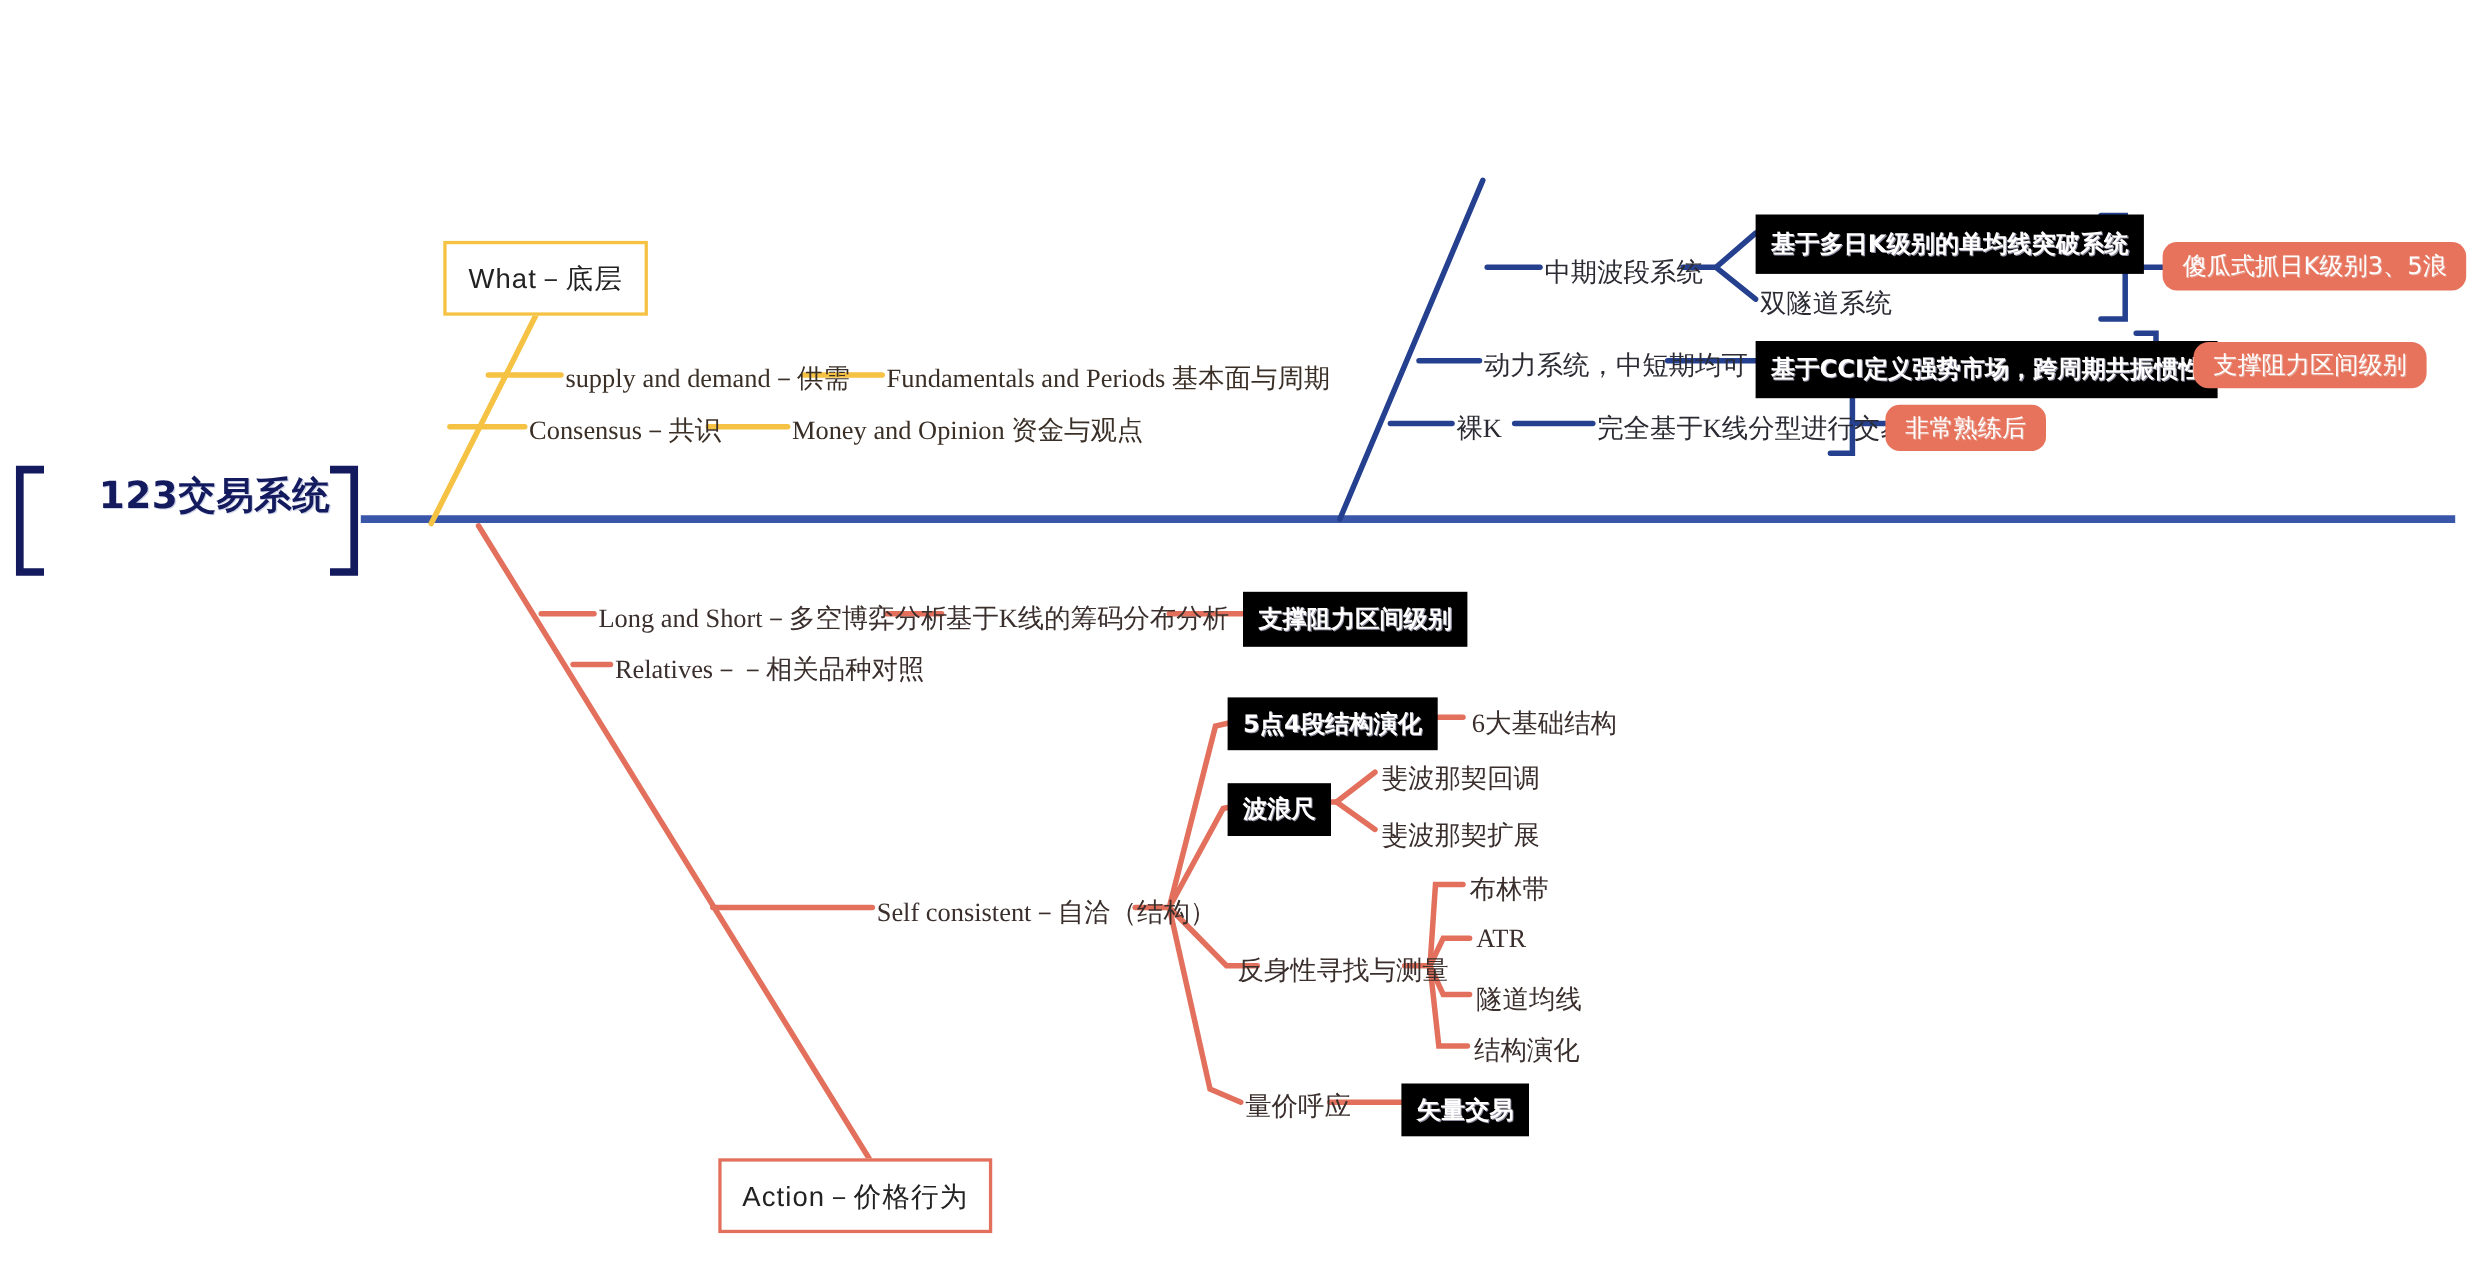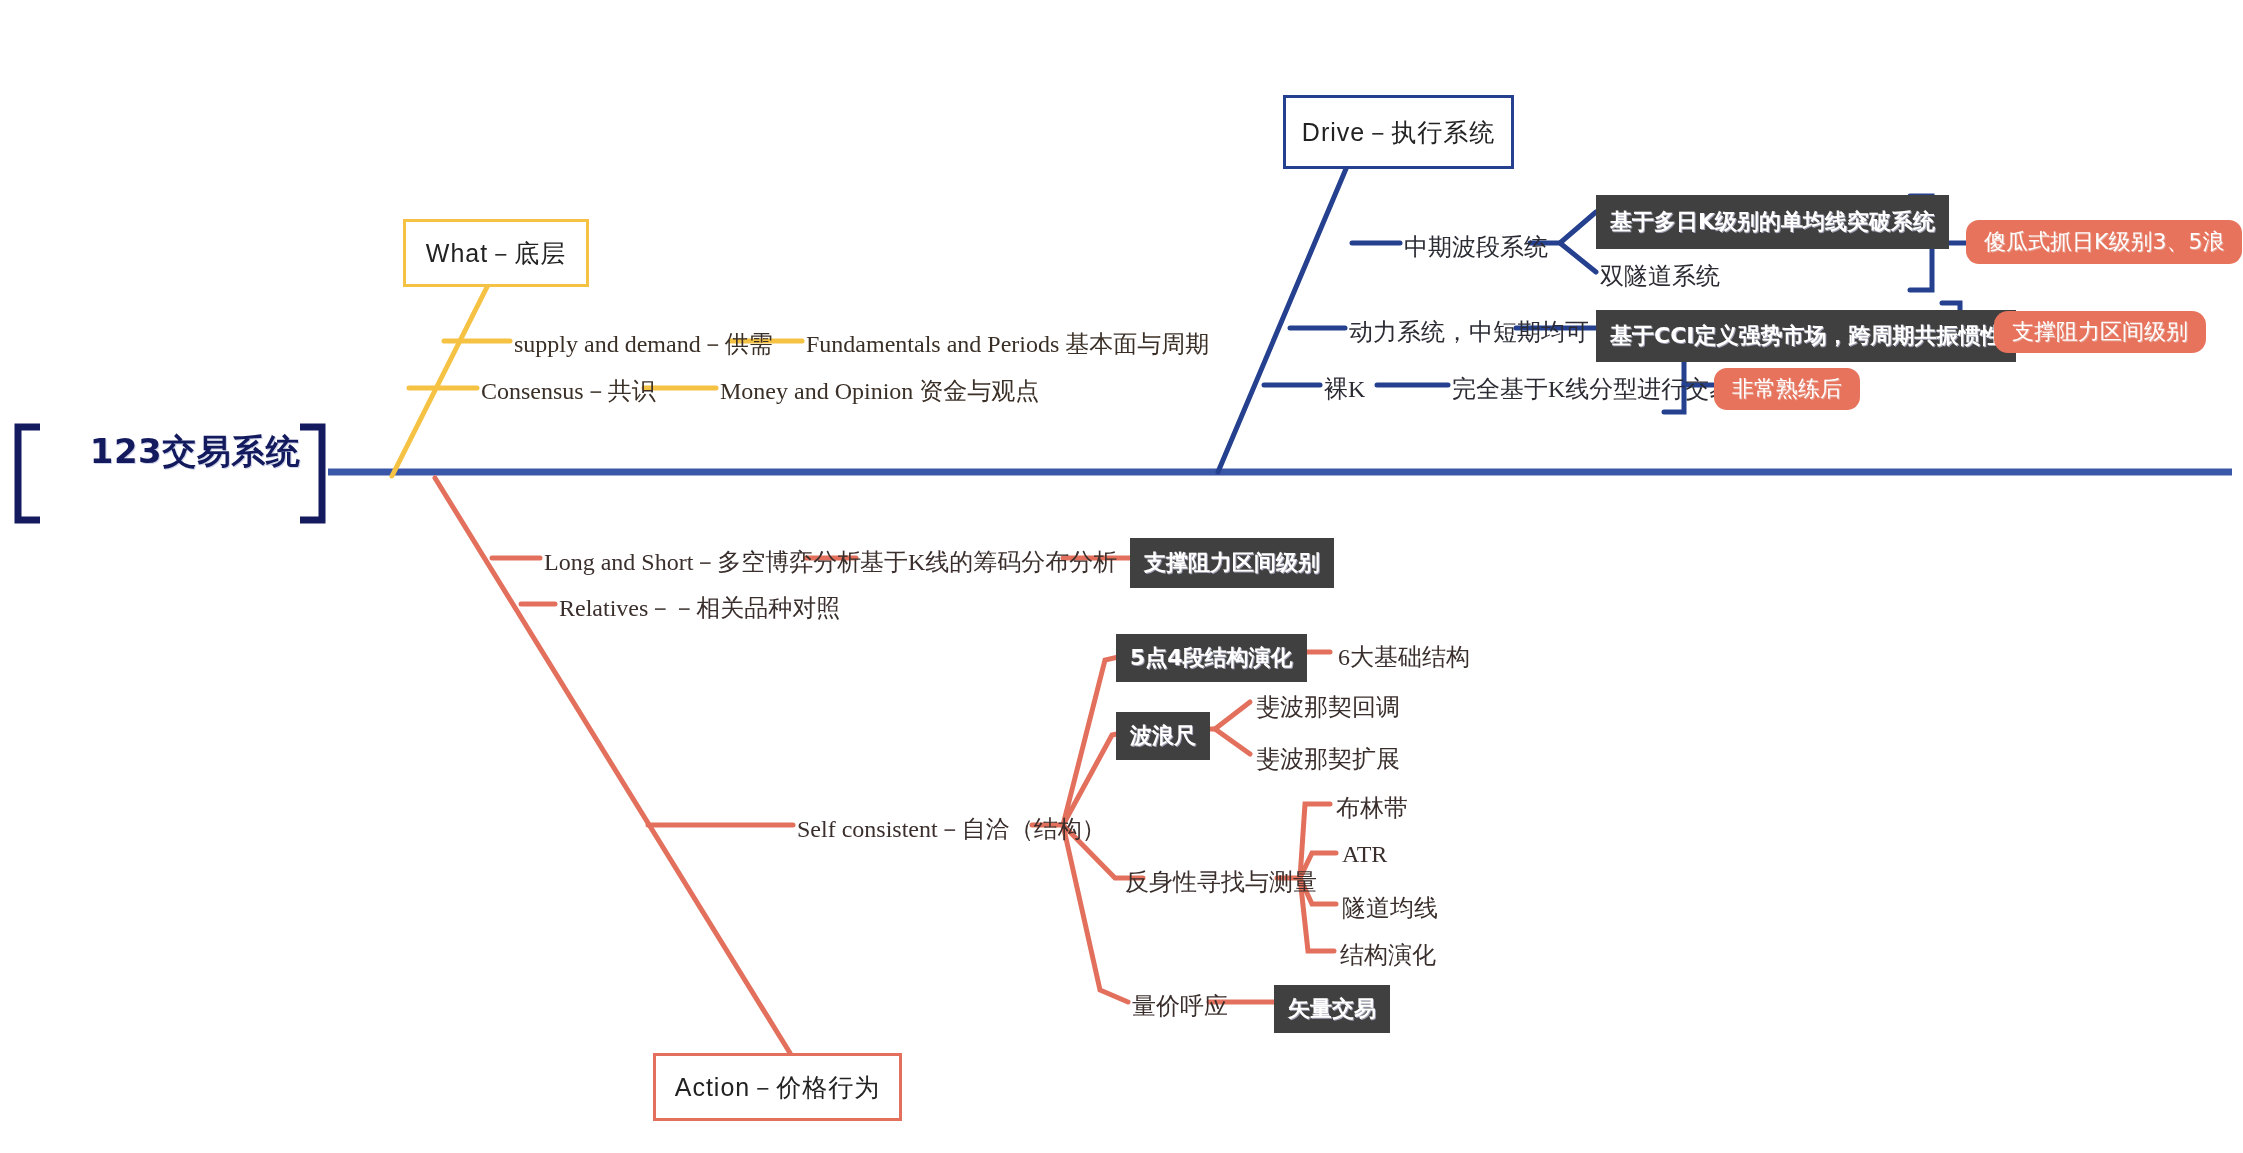--- a/index.html
+++ b/index.html
@@ -35,21 +35,21 @@
   .cat-drive{left:1283px;top:95px;width:225px;height:68px;border-color:#24408E;}
   .cat-action{left:653px;top:1053px;width:243px;height:62px;border-color:#E2705C;}
 
   
   .lbl{position:absolute;font-size:24px;color:#3a2f26;white-space:nowrap;}
   .lbl.navy{color:#2b2b34;}
   .lbl.red{color:#3a2f2c;}
 
   
   .purple{
-    position:absolute;background:#404040;color:#ffffff;
+    position:absolute;background:#000000;color:#ffffff;
     font-family:"DejaVu Sans","Liberation Sans",sans-serif;
     font-weight:bold;font-size:22px;
     display:flex;align-items:center;justify-content:center;
     padding:8px 14px;white-space:nowrap;
     text-shadow:1px 1px 0 rgba(190,190,215,.75);
   }
 
   
   .pill{
     position:absolute;background:#E8735C;color:#ffffff;
@@ -147,21 +147,20 @@
   <div class="node root-title">123交易系统</div>
 
   <div class="cat-box cat-what">What－底层</div>
 
   <div class="lbl" style="left:514px;top:328px;">supply and demand－供需</div>
   <div class="lbl" style="left:806px;top:328px;">Fundamentals and Periods 基本面与周期</div>
 
   <div class="lbl" style="left:481px;top:375px;">Consensus－共识</div>
   <div class="lbl" style="left:720px;top:375px;">Money and Opinion 资金与观点</div>
 
-  <div class="cat-box cat-drive">Drive－执行系统</div>
 
   <div class="lbl navy" style="left:1404px;top:231px;">中期波段系统</div>
   <div class="purple" style="left:1596px;top:195px;height:38px;">基于多日K级别的单均线突破系统</div>
   <div class="lbl navy" style="left:1600px;top:260px;">双隧道系统</div>
   <div class="pill" style="left:1966px;top:220px;height:24px;border-radius:13px;">傻瓜式抓日K级别3、5浪</div>
 
   <div class="lbl navy" style="left:1349px;top:316px;">动力系统，中短期均可</div>
   <div class="purple" style="left:1596px;top:310px;height:36px;">基于CCI定义强势市场，跨周期共振惯性</div>
   <div class="pill" style="left:1994px;top:311px;height:22px;">支撑阻力区间级别</div>
 

